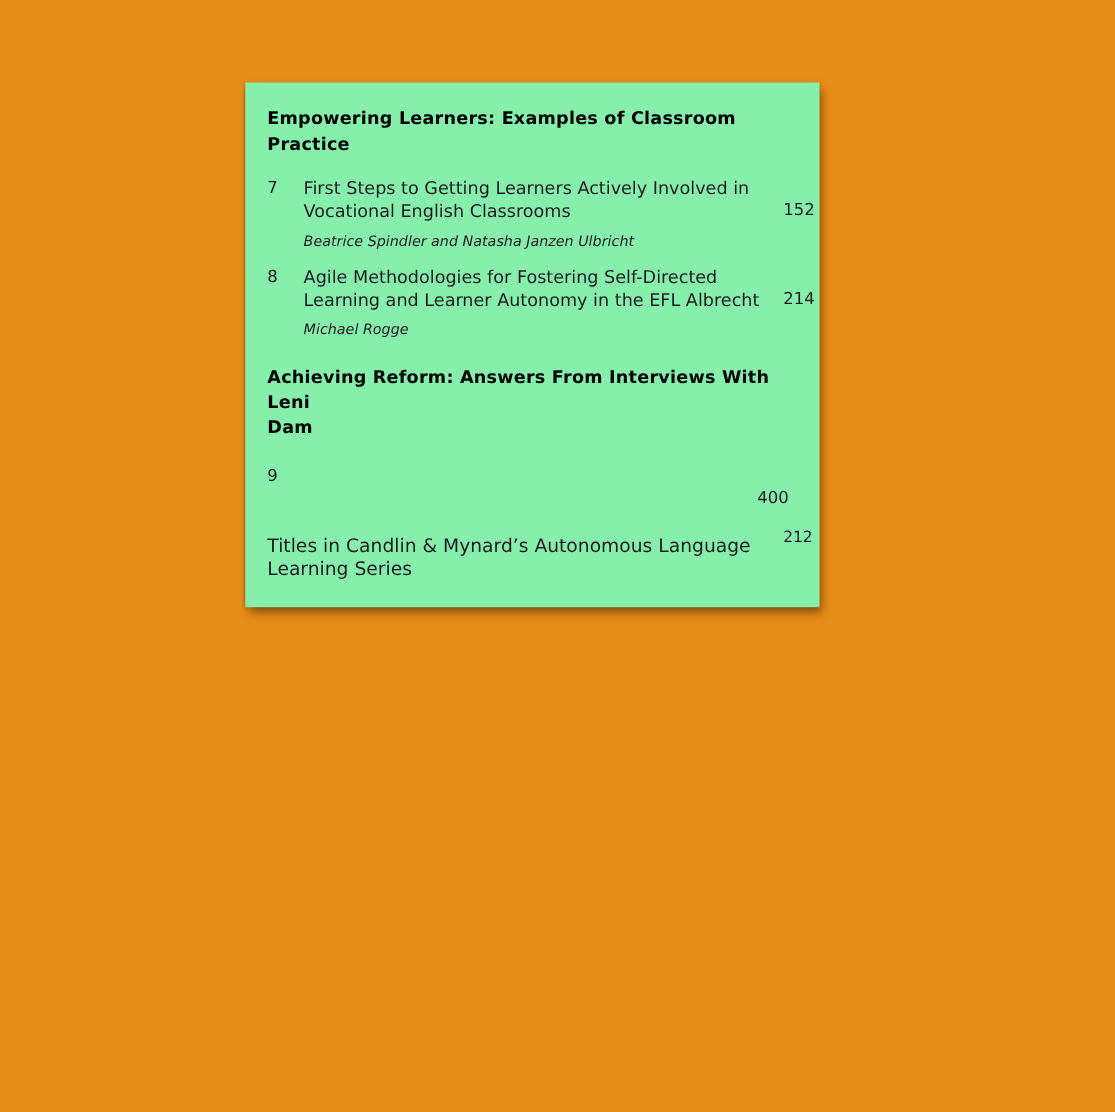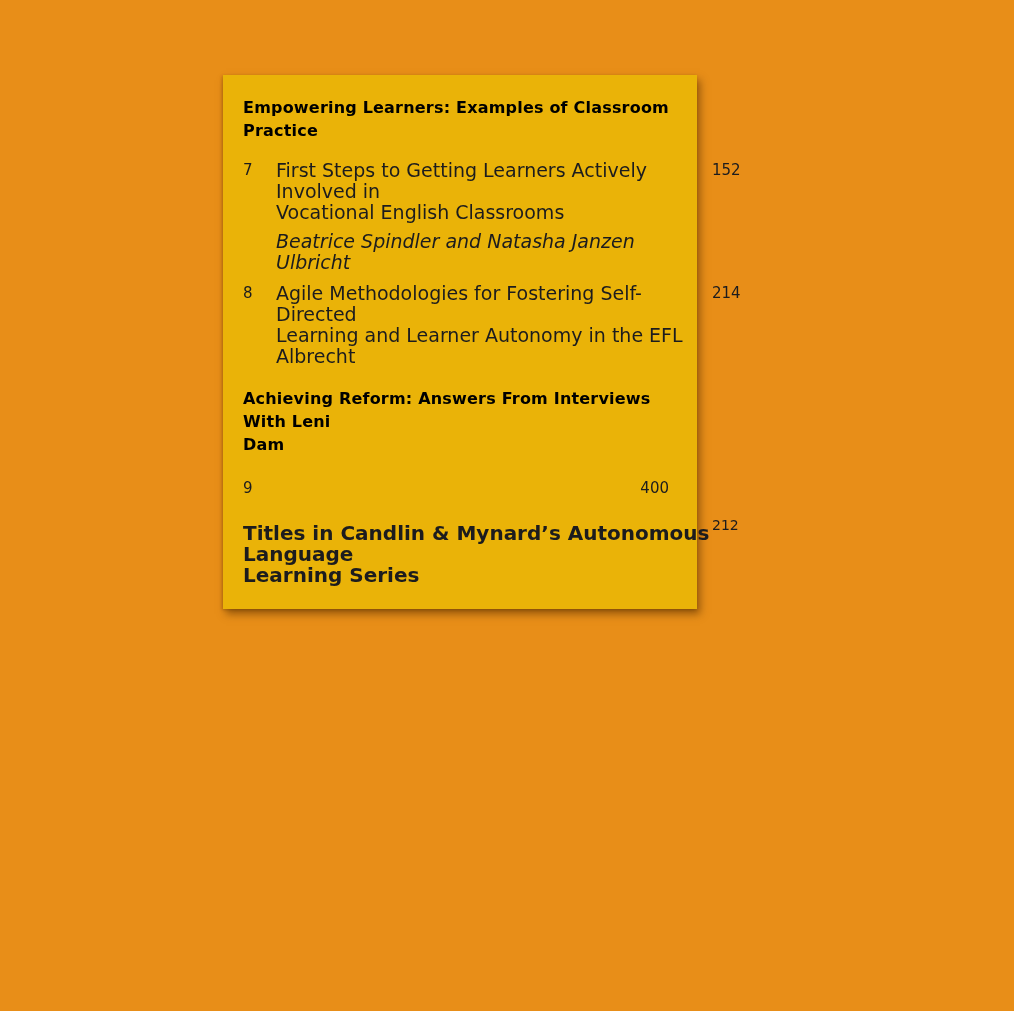--- a/index.html
+++ b/index.html
@@ -11,24 +11,24 @@
     height: 1011px;
     background: #E88E18;
     font-family: "DejaVu Sans", "Liberation Sans", sans-serif;
     position: relative;
     overflow: hidden;
   }
   .toc-card {
     position: absolute;
     left: 223px;
     top: 75px;
-    width: 474px;
+    width: 522px;
     box-sizing: border-box;
     padding: 21px 28px 23px 20px;
-    background: #eab308;
+    background: #86efac;
     box-shadow: 3px 5px 8px rgba(80, 42, 0, 0.55), -1px 1px 3px rgba(80, 42, 0, 0.28);
     color: #1c1c1e;
   }
   .section-heading {
     font-size: 16px;
     line-height: 23px;
     font-weight: bold;
     color: #000000;
     margin: 0 0 18px 0;
     white-space: pre-line;
@@ -47,53 +47,53 @@
     width: 33px;
     flex: 0 0 33px;
     font-size: 15px;
     line-height: 21px;
   }
   .entry-body {
     width: 436px;
     flex: 0 0 436px;
   }
   .entry-title {
-    font-size: 19px;
+    font-size: 16px;
     line-height: 21px;
     white-space: pre-line;
   }
   .entry-authors {
-    font-size: 19px;
+    font-size: 13px;
     line-height: 21px;
     font-style: italic;
     margin-top: 7px;
     white-space: pre-line;
   }
   .entry-page {
     flex: 1 1 auto;
     text-align: right;
     font-size: 15px;
     line-height: 21px;
+    margin-top: 20px;
   }
   .toc-entry.first-of-section .entry-authors {
     margin-top: 8px;
   }
   .back-matter {
     display: flex;
     align-items: flex-start;
     margin-top: 16px;
   }
   .back-matter-title {
     width: 469px;
     flex: 0 0 469px;
-    font-size: 20px;
+    font-size: 17px;
     line-height: 21px;
     padding-top: 8px;
     white-space: pre-line;
-    font-weight: bold;
   }
   .back-matter-page {
     flex: 1 1 auto;
     text-align: right;
     font-size: 14px;
     line-height: 21px;
   }
 </style>
 </head>
 <body>
@@ -110,20 +110,21 @@
       <div class="entry-authors">Beatrice Spindler and Natasha Janzen Ulbricht</div>
     </div>
     <div class="entry-page">152</div>
   </div>
 
   <div class="toc-entry">
     <div class="entry-number">8</div>
     <div class="entry-body">
       <div class="entry-title">Agile Methodologies for Fostering Self-Directed
 Learning and Learner Autonomy in the EFL Albrecht</div>
+      <div class="entry-authors">Michael Rogge</div>
     </div>
     <div class="entry-page">214</div>
   </div>
 
   <h2 class="section-heading second">Achieving Reform: Answers From Interviews With Leni
 Dam</h2>
 
   <div class="toc-entry first-of-section">
     <div class="entry-number">9</div>
     <div class="entry-page">400</div>

